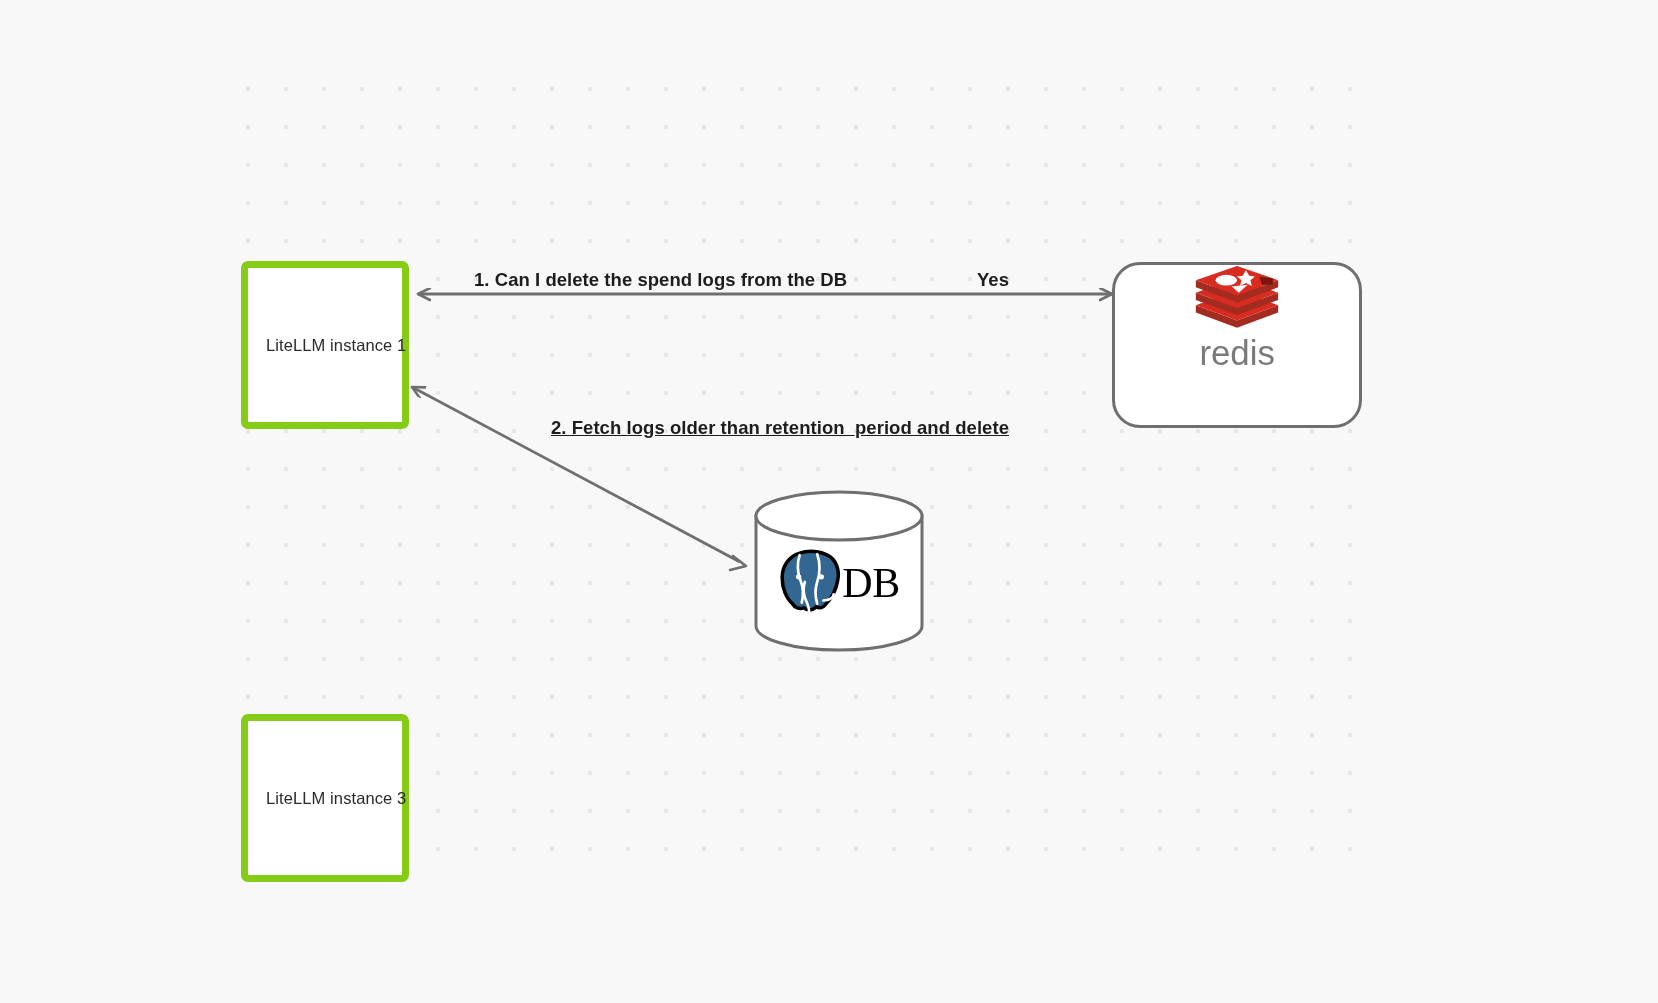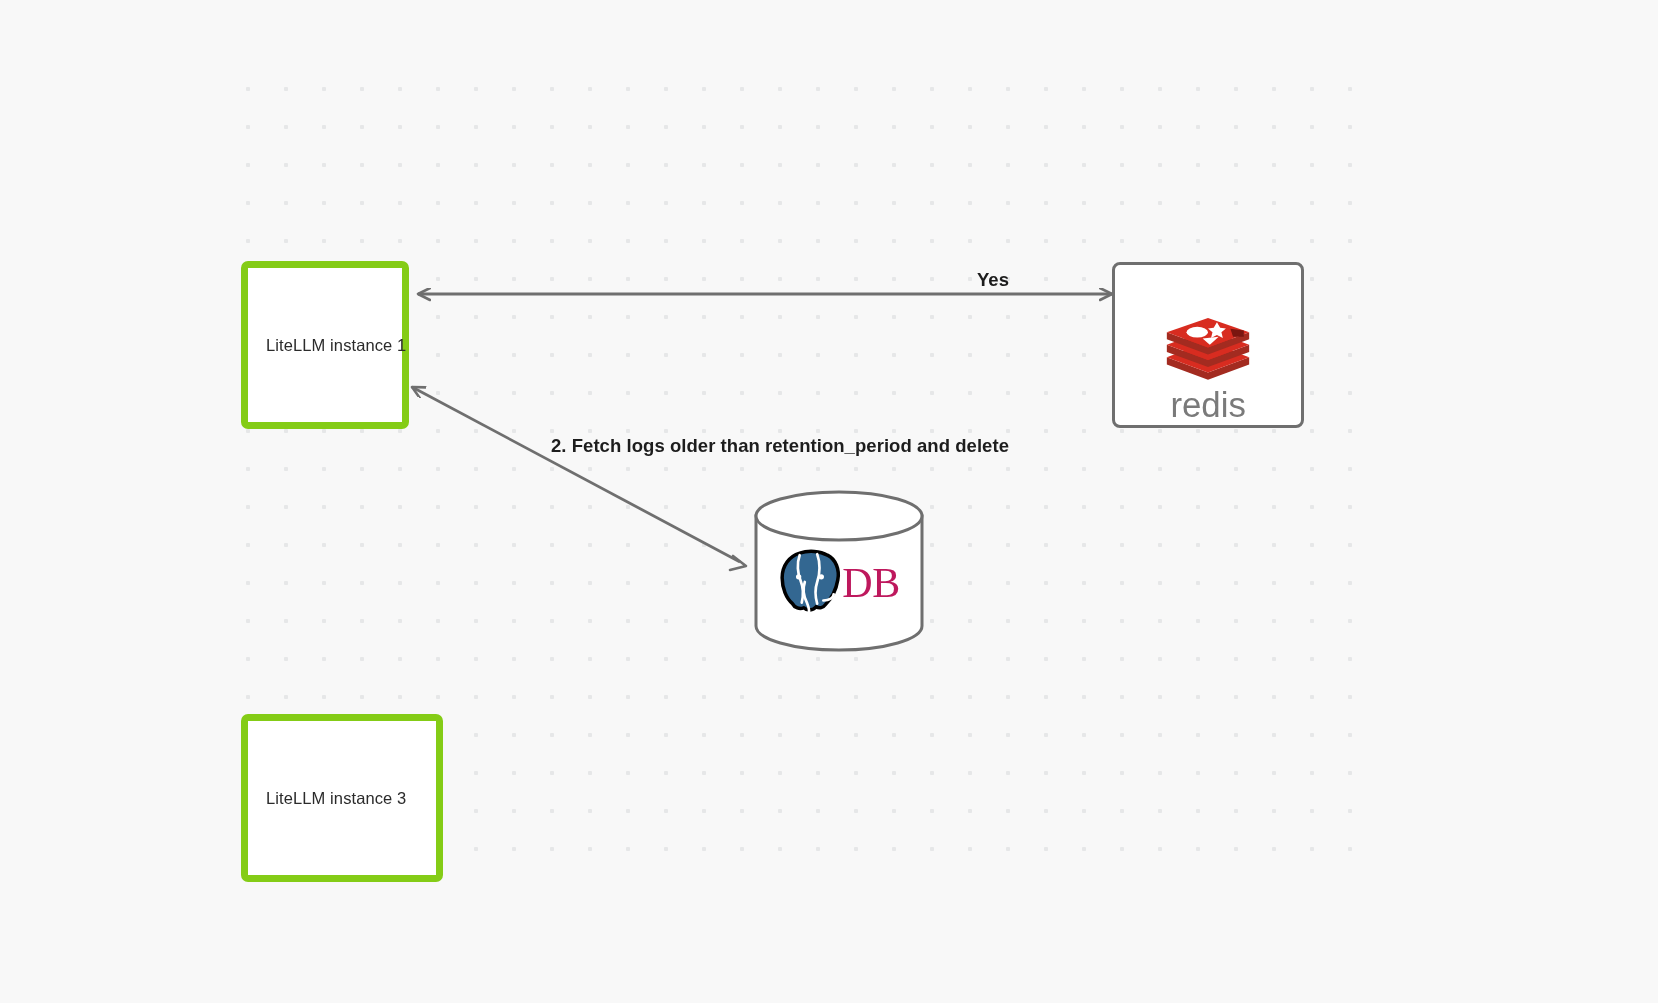--- a/index.html
+++ b/index.html
@@ -50,37 +50,37 @@
   }
   .node-box .node-label {
     font-size: 16.5px;
     color: #2b2b2b;
     padding-left: 18px;
     letter-spacing: 0.1px;
     white-space: nowrap;
   }
   #litellm-1 { left: 241px; top: 261px; width: 168px; height: 168px; }
   #litellm-2 { left: 241px; top: 488px; width: 168px; height: 168px; }
-  #litellm-3 { left: 241px; top: 714px; width: 202px; height: 168px; }
+  #litellm-3 { left: 241px; top: 714px; width: 168px; height: 168px; }
 
   
   #redis-node {
     position: absolute;
     left: 1112px;
     top: 262px;
-    width: 192px;
+    width: 250px;
     height: 166px;
     background: #ffffff;
     border: 3px solid #6f6f6f;
-    border-radius: 8px;
+    border-radius: 28px;
     box-sizing: border-box;
     display: flex;
     flex-direction: column;
     align-items: center;
-    justify-content: flex-end;
+    justify-content: flex-start;
   }
   #redis-logo-mark { width: 92px; height: 68px; display: block; margin-bottom: 2px; }
   #redis-wordmark { display: block; height: 38px; }
 
   
   #db-node {
     position: absolute;
     left: 753px;
     top: 489px;
     width: 172px;
@@ -93,37 +93,37 @@
     top: 44px;
     width: 172px;
     height: 100px;
     display: flex;
     align-items: center;
     justify-content: center;
   }
   #pg-elephant { width: 66px; height: 68px; display: block; }
   #db-text {
     font-size: 42px;
-    color: #be185d;
+    color: #000000;
     font-family: "Liberation Serif", serif;
     letter-spacing: -0.5px;
     margin-left: -2px;
   }
 
   .edge-label {
     position: absolute;
     font-size: 18.5px;
     font-weight: bold;
     color: #1d1d1d;
     white-space: nowrap;
     letter-spacing: 0.05px;
   }
   #label-step-1 { left: 474px; top: 269px; }
   #label-yes    { left: 977px; top: 269px; }
-  #label-step-2 { left: 551px; top: 435px; }
+  #label-step-2 { left: 551px; top: 417px; text-decoration: underline; }
 </style>
 </head>
 <body>
 
 <div id="canvas">
 
   <div id="dot-grid"></div>
 
   <svg id="edges" viewBox="0 0 1658 1003" xmlns="http://www.w3.org/2000/svg">
     <defs>
@@ -140,20 +140,21 @@
       <line x1="418" y1="294" x2="1112" y2="294" stroke="#6f6f6f" stroke-width="2.8" marker-start="url(#arrow-left)" marker-end="url(#arrow-right)"></line>
     </g>
 
      LiteLLM instance 1 --&gt;
     <g>
       <line x1="740" y1="562" x2="412" y2="387" stroke="#6f6f6f" stroke-width="2.8" marker-end="url(#arrow-right)"></line>
       <path d="M 733 556 L 746 566 L 730 570" fill="none" stroke="#6f6f6f" stroke-width="2.6" stroke-linecap="round" stroke-linejoin="round"></path>
     </g>
   </svg>
 
+  <div class="edge-label" id="label-step-1">1.  Can I delete the spend logs from the DB</div>
 
   <div class="edge-label" id="label-yes">Yes</div>
 
   <div class="edge-label" id="label-step-2">2.  Fetch logs older than retention_period and delete</div>
 
   <div class="node-box" id="litellm-1">
     <span class="node-label">LiteLLM instance 1</span>
   </div>
 
 

